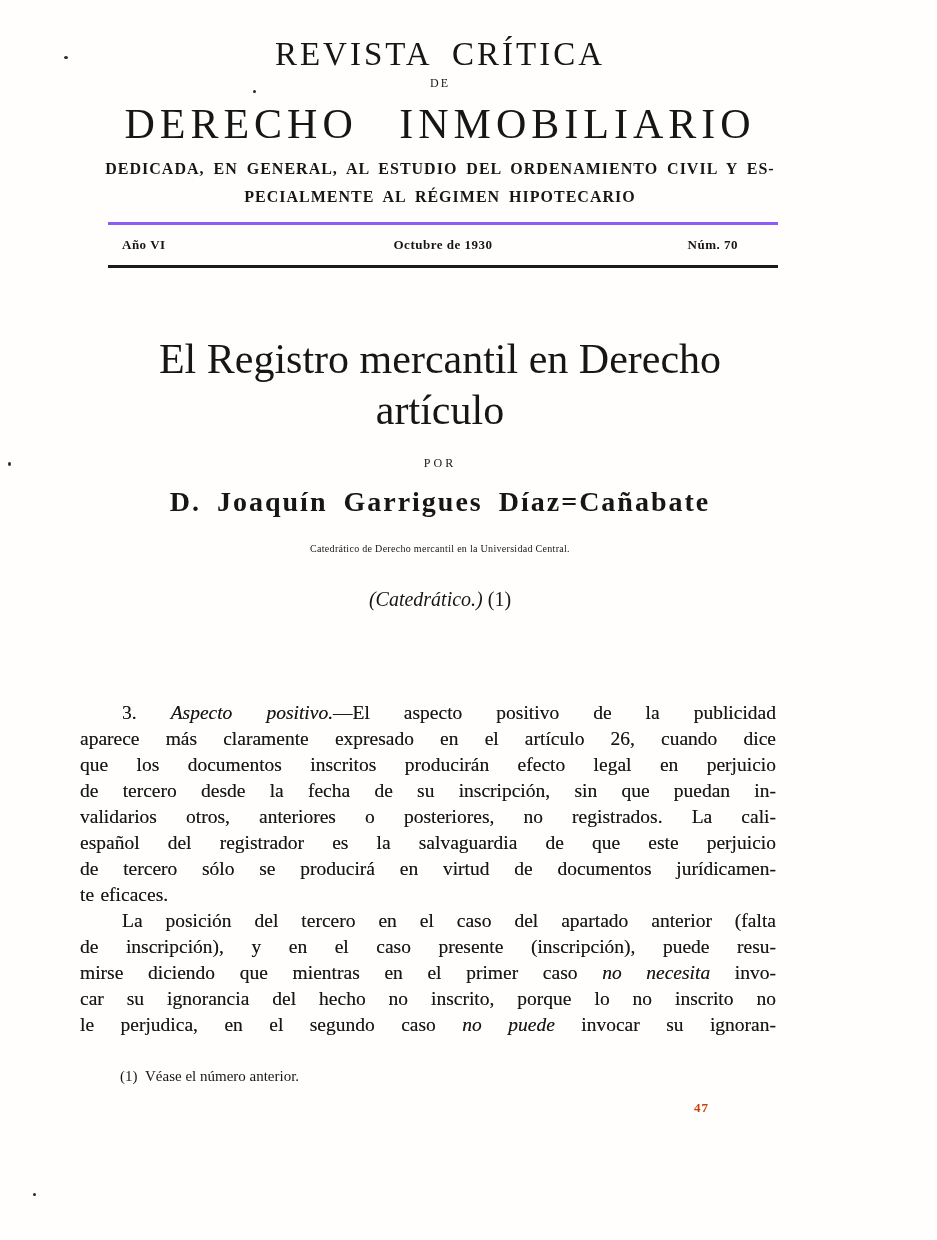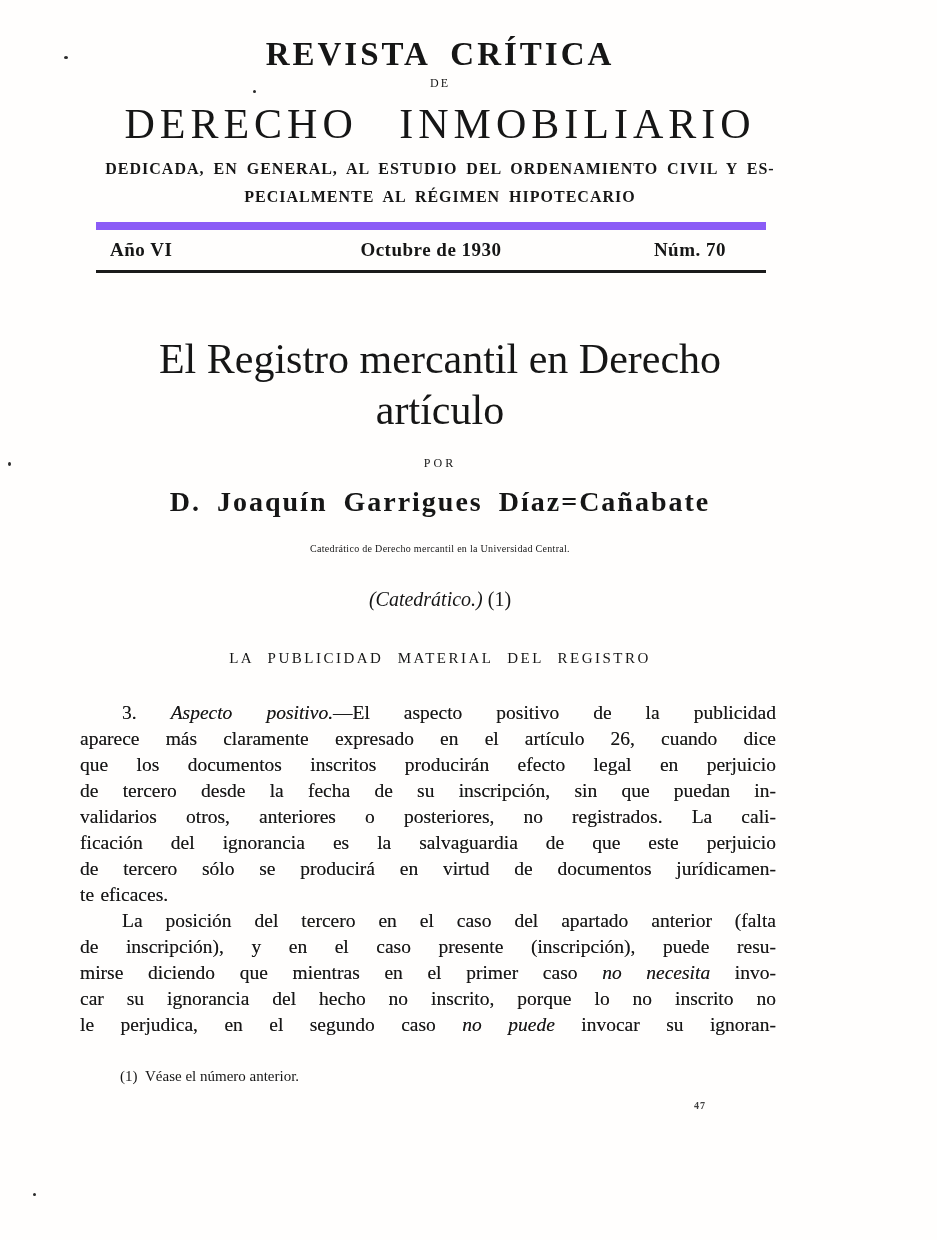--- a/index.html
+++ b/index.html
@@ -8,32 +8,32 @@
     width:937px;height:1240px;
     background:#fffefd;
     font-family:"Liberation Serif","DejaVu Serif",serif;
     color:#161616;
     overflow:hidden;
   }
   .abs{position:absolute;}
   .ctr{left:90px;width:700px;text-align:center;}
 
   
-  .m-top{top:36px;font-size:33px;letter-spacing:3px;word-spacing:10px;font-weight:bold;}
+  .m-top{top:36px;font-size:33px;letter-spacing:3px;word-spacing:10px;font-weight:normal;}
   .m-de{top:76px;font-size:12px;font-weight:normal;letter-spacing:2px;}
   .m-name{top:100px;font-size:42px;letter-spacing:5px;word-spacing:26px;}
   .m-ded1{top:160px;font-size:16px;font-weight:bold;letter-spacing:1px;word-spacing:4px;}
   .m-ded2{top:188px;font-size:16px;font-weight:bold;letter-spacing:1px;word-spacing:4px;}
 
   
   .issue-bar{
-    top:222px;left:96px;width:670px;height:40px;
-    border-top:8px solid #8b5cf6;border-bottom:3px solid #1b1b1b;
+    top:222px;left:108px;width:670px;height:40px;
+    border-top:3px solid #8b5cf6;border-bottom:3px solid #1b1b1b;
     display:grid;grid-template-columns:1fr auto 1fr;align-items:center;
-    font-size:19px;font-weight:bold;letter-spacing:0.5px;
+    font-size:13px;font-weight:bold;letter-spacing:0.5px;
   }
   .issue-bar .y{justify-self:start;padding-left:14px;}
   .issue-bar .d{justify-self:center;}
   .issue-bar .n{justify-self:end;padding-right:40px;}
 
   
   .a-title{top:334px;font-size:42px;line-height:51px;}
   .por{top:456px;font-size:12px;letter-spacing:3px;font-weight:normal;}
   .author{top:486px;font-size:28px;font-weight:bold;letter-spacing:2px;word-spacing:7px;}
   .role{top:543px;font-size:10px;letter-spacing:0.3px;}
@@ -46,21 +46,21 @@
     top:700px;left:80px;width:696px;
     font-size:19.5px;line-height:26px;
     text-shadow:0 0 0.4px rgba(20,20,20,.55);
   }
   .line{text-align:justify;text-align-last:justify;white-space:normal;word-spacing:1.5px;}
   .line.last{text-align-last:left;}
   .line.indent{text-indent:42px;}
   .line em{font-style:italic;}
 
   .footnote{top:1068px;left:120px;width:600px;font-size:15px;text-align:left;}
-  .pagenum{top:1100px;left:694px;font-size:10px;font-weight:bold;color:#404040;letter-spacing:1px;}
+  .pagenum{top:1100px;left:694px;font-size:13px;font-weight:bold;color:#c2410c;letter-spacing:1px;}
 
   
   .speck{position:absolute;background:#2a2a2a;border-radius:50%;}
   .sp1{left:64px;top:56px;width:4px;height:3px;}
   .sp2{left:8px;top:462px;width:3px;height:4px;}
   .sp3{left:253px;top:90px;width:3px;height:3px;}
   .sp4{left:33px;top:1193px;width:3px;height:3px;}
 </style>
 </head>
 <body>
@@ -83,30 +83,29 @@
     <div>El Registro mercantil en Derecho</div>
     <div>artículo</div>
   </div>
   <div class="abs ctr por">POR</div>
   <div class="abs ctr author">D. Joaquín Garrigues Díaz=Cañabate</div>
   <div class="abs ctr role">Catedrático de Derecho mercantil en la Universidad Central.</div>
   <div class="abs ctr concl">
     <em>(Catedrático.)</em>
     <span> (1)</span>
   </div>
-  <div class="abs ctr sect">LA PUBLICIDAD MATERIAL DEL REGISTRO</div>
 
   <div class="abs bodytext">
     <div>
         <div class="line indent"><span>3. </span><em>Aspecto positivo.</em><span>—El aspecto positivo de la publicidad</span></div>
         <div class="line"><span>aparece más claramente expresado en el artículo 26, cuando dice</span></div>
         <div class="line"><span>que los documentos inscritos producirán efecto legal en perjuicio</span></div>
         <div class="line"><span>de tercero desde la fecha de su inscripción, sin que puedan in-</span></div>
         <div class="line"><span>validarios otros, anteriores o posteriores, no registrados. La cali-</span></div>
-        <div class="line"><span>ficación del ignorancia es la salvaguardia de que este perjuicio</span></div>
+        <div class="line"><span>español del registrador es la salvaguardia de que este perjuicio</span></div>
         <div class="line"><span>de tercero sólo se producirá en virtud de documentos jurídicamen-</span></div>
         <div class="line last"><span>te eficaces.</span></div>
       </div>
     <div>
         <div class="line indent"><span>La posición del tercero en el caso del apartado anterior (falta</span></div>
         <div class="line"><span>de inscripción), y en el caso presente (inscripción), puede resu-</span></div>
         <div class="line"><span>mirse diciendo que mientras en el primer caso </span><em>no necesita</em><span> invo-</span></div>
         <div class="line"><span>car su ignorancia del hecho no inscrito, porque lo no inscrito no</span></div>
         <div class="line"><span>le perjudica, en el segundo caso </span><em>no puede</em><span> invocar su ignoran-</span></div>
       </div>

